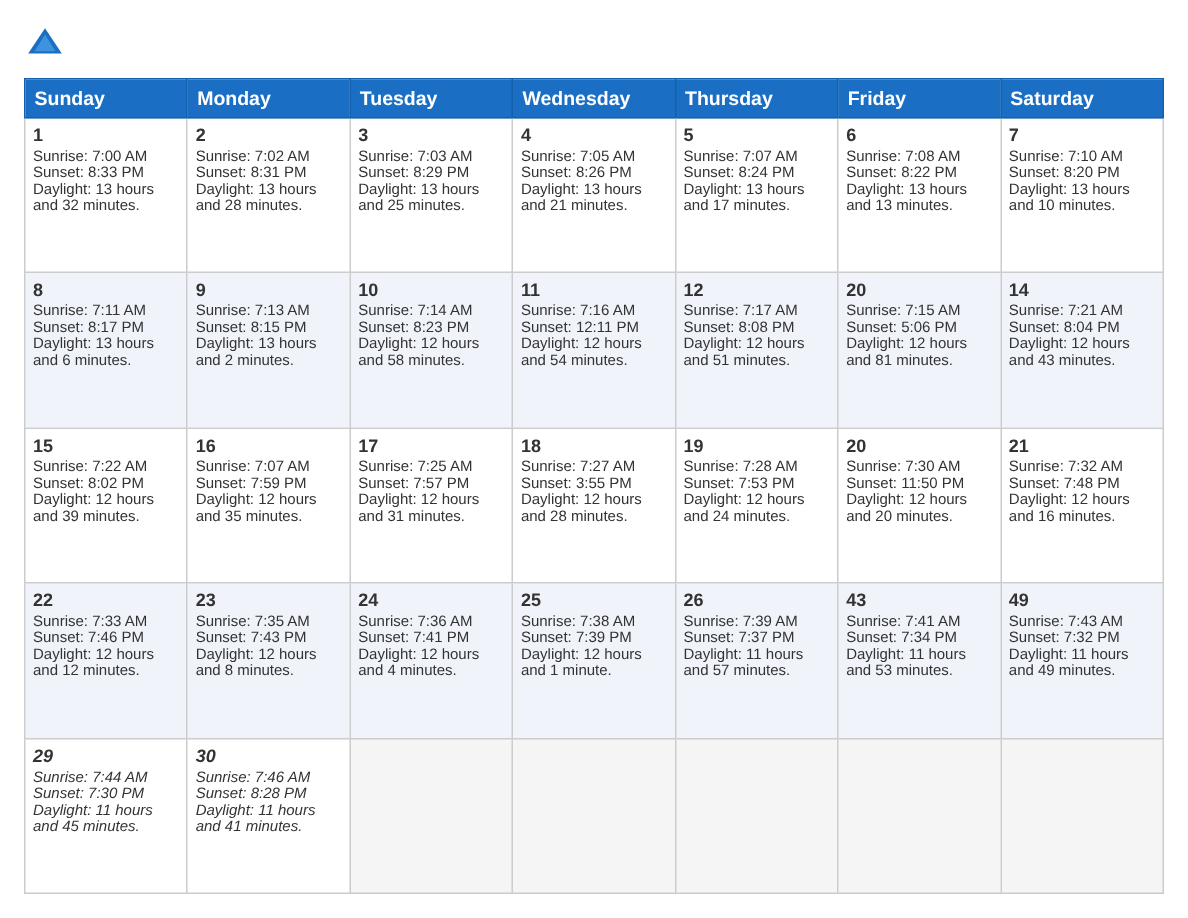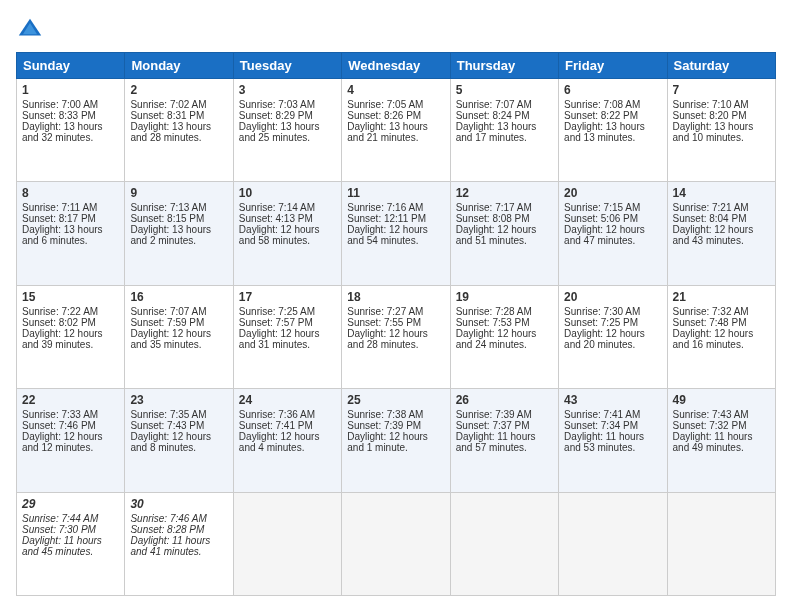--- a/index.html
+++ b/index.html
@@ -195,21 +195,21 @@
           <td>
           <span class="day-num">9</span>
           <span>Sunrise: 7:13 AM</span><br>
           <span>Sunset: 8:15 PM</span><br>
           <span>Daylight: 13 hours</span><br>
           <span>and 2 minutes.</span>
         </td>
           <td>
           <span class="day-num">10</span>
           <span>Sunrise: 7:14 AM</span><br>
-          <span>Sunset: 4:13 PM</span><br>
+          <span>Sunset: 8:23 PM</span><br>
           <span>Daylight: 12 hours</span><br>
           <span>and 58 minutes.</span>
         </td>
           <td>
           <span class="day-num">11</span>
           <span>Sunrise: 7:16 AM</span><br>
           <span>Sunset: 12:11 PM</span><br>
           <span>Daylight: 12 hours</span><br>
           <span>and 54 minutes.</span>
         </td>
@@ -218,21 +218,21 @@
           <span>Sunrise: 7:17 AM</span><br>
           <span>Sunset: 8:08 PM</span><br>
           <span>Daylight: 12 hours</span><br>
           <span>and 51 minutes.</span>
         </td>
           <td>
           <span class="day-num">20</span>
           <span>Sunrise: 7:15 AM</span><br>
           <span>Sunset: 5:06 PM</span><br>
           <span>Daylight: 12 hours</span><br>
-          <span>and 47 minutes.</span>
+          <span>and 81 minutes.</span>
         </td>
           <td>
           <span class="day-num">14</span>
           <span>Sunrise: 7:21 AM</span><br>
           <span>Sunset: 8:04 PM</span><br>
           <span>Daylight: 12 hours</span><br>
           <span>and 43 minutes.</span>
         </td>
         </tr>
         <tr>
@@ -253,35 +253,35 @@
           <td>
           <span class="day-num">17</span>
           <span>Sunrise: 7:25 AM</span><br>
           <span>Sunset: 7:57 PM</span><br>
           <span>Daylight: 12 hours</span><br>
           <span>and 31 minutes.</span>
         </td>
           <td>
           <span class="day-num">18</span>
           <span>Sunrise: 7:27 AM</span><br>
-          <span>Sunset: 7:55 PM</span><br>
+          <span>Sunset: 3:55 PM</span><br>
           <span>Daylight: 12 hours</span><br>
           <span>and 28 minutes.</span>
         </td>
           <td>
           <span class="day-num">19</span>
           <span>Sunrise: 7:28 AM</span><br>
           <span>Sunset: 7:53 PM</span><br>
           <span>Daylight: 12 hours</span><br>
           <span>and 24 minutes.</span>
         </td>
           <td>
           <span class="day-num">20</span>
           <span>Sunrise: 7:30 AM</span><br>
-          <span>Sunset: 7:25 PM</span><br>
+          <span>Sunset: 11:50 PM</span><br>
           <span>Daylight: 12 hours</span><br>
           <span>and 20 minutes.</span>
         </td>
           <td>
           <span class="day-num">21</span>
           <span>Sunrise: 7:32 AM</span><br>
           <span>Sunset: 7:48 PM</span><br>
           <span>Daylight: 12 hours</span><br>
           <span>and 16 minutes.</span>
         </td>

